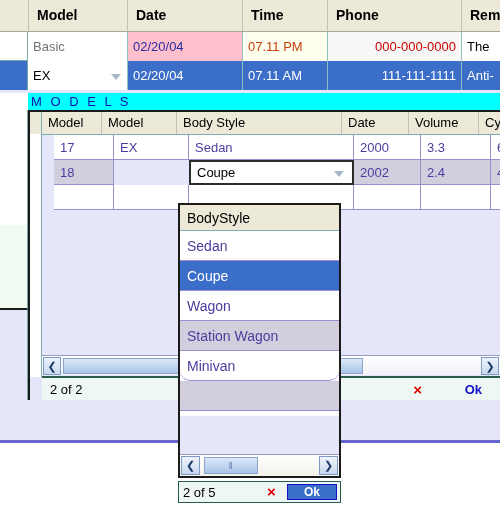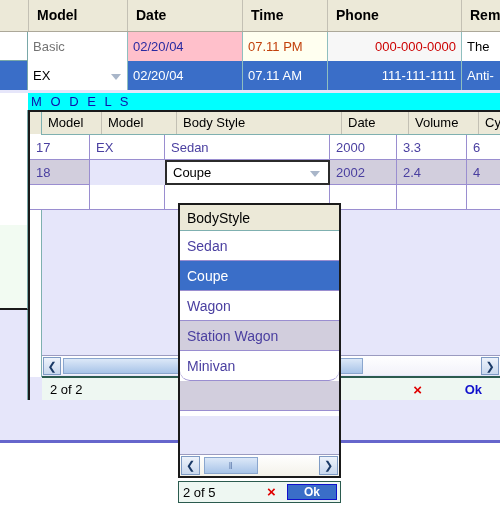--- a/index.html
+++ b/index.html
@@ -81,21 +81,21 @@
   .inner-header{
     position:absolute;left:12px;top:0;right:0;height:23px;
     background:#ece9d8;border-bottom:1px solid #7fb0b0;box-sizing:border-box;
   }
   .inner-header .ih{
     position:absolute;top:0;height:22px;line-height:22px;font-size:13px;color:#000;
     padding-left:6px;box-sizing:border-box;border-right:1px solid #c3c0b4;
     white-space:nowrap;overflow:hidden;
   }
 
-  .inner-rows{position:absolute;left:0;top:23px;right:0;height:75px;}
+  .inner-rows{position:absolute;left:24px;top:23px;right:0;height:75px;}
   .irow{position:absolute;left:0;right:0;height:25px;box-sizing:border-box;}
   .irow .ic{
     position:absolute;top:0;height:25px;line-height:25px;font-size:13px;
     padding-left:6px;box-sizing:border-box;
     border-right:1px solid #9a8ed0;border-bottom:1px solid #9a8ed0;
     color:#4a3fa0;white-space:nowrap;overflow:hidden;
   }
   .irow.ir1{top:0;}
   .irow.ir1 .ic{background:#ffffff;}
   .irow.ir2{top:25px;}

